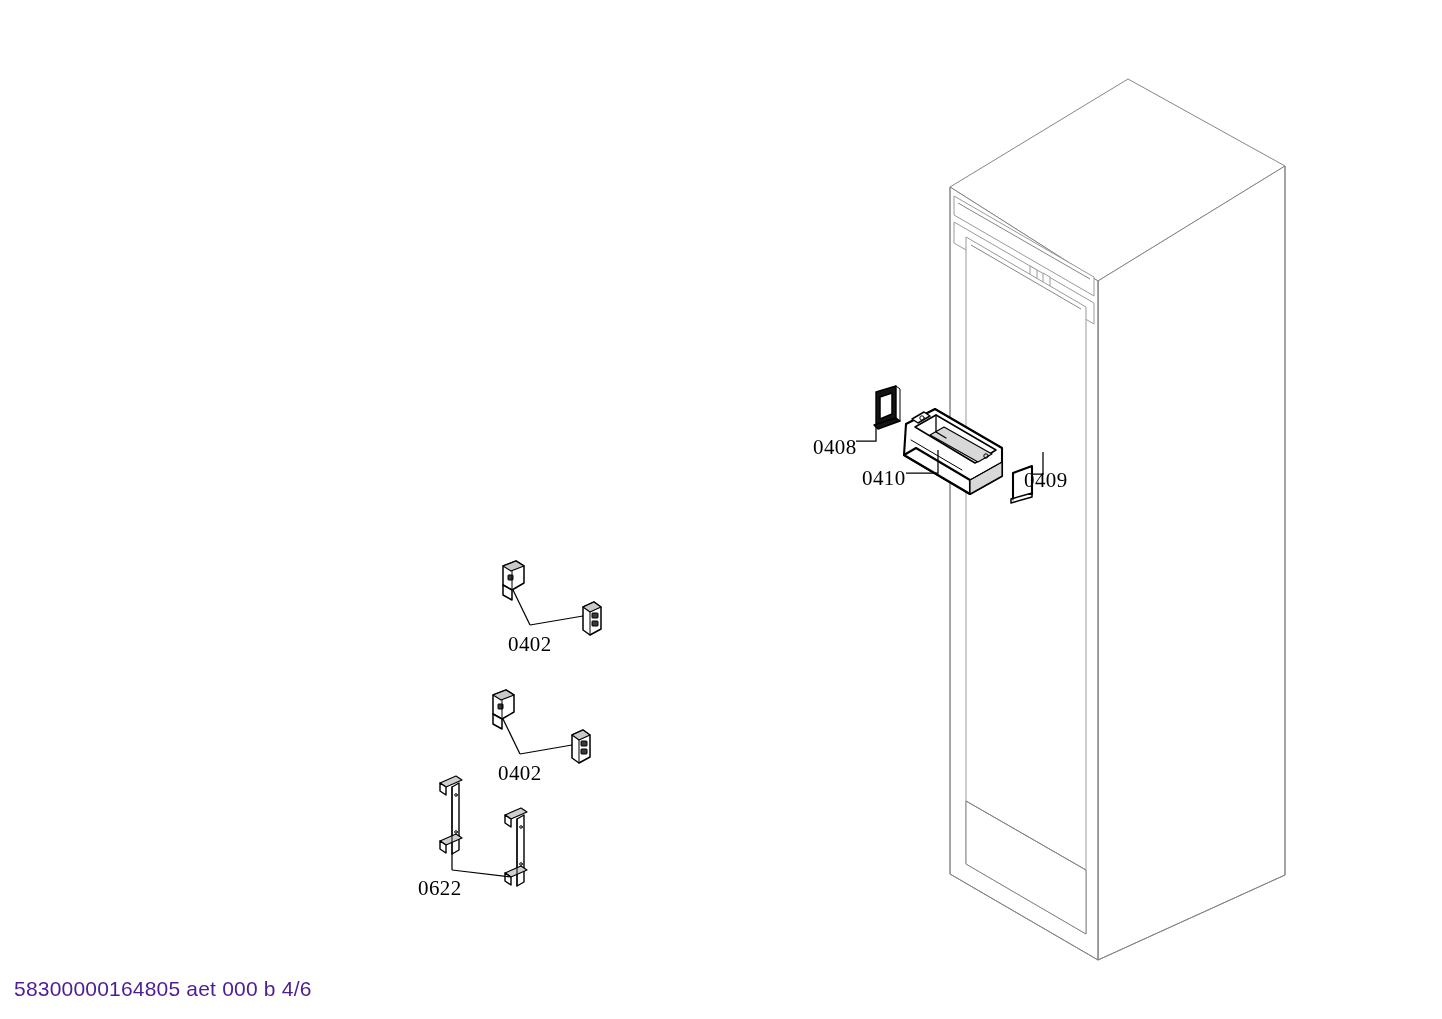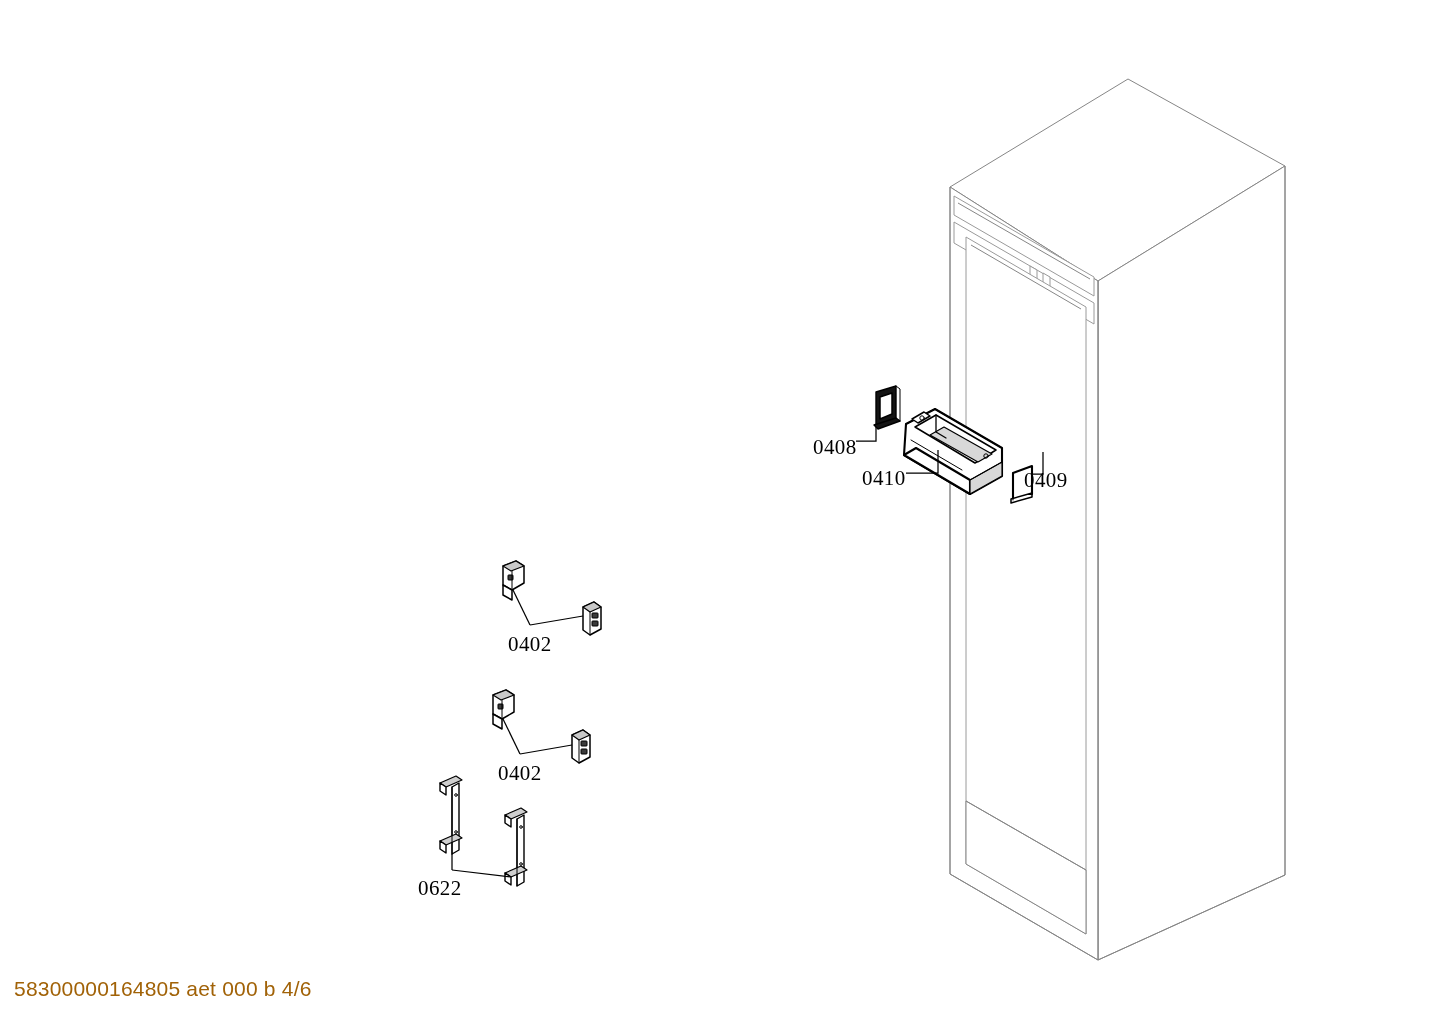--- a/index.html
+++ b/index.html
@@ -134,21 +134,21 @@
     white-space: nowrap;
     letter-spacing: 0.4px;
     line-height: 1;
   }
   #footer-text {
     position: absolute;
     left: 14px;
     top: 978px;
     font-family: "Liberation Sans", sans-serif;
     font-size: 21px;
-    color: #a16207;
+    color: #4c1d95;
     white-space: nowrap;
     letter-spacing: 0.2px;
     line-height: 1;
   }
 </style>
 </head>
 <body>
 
 <div id="page">
 

